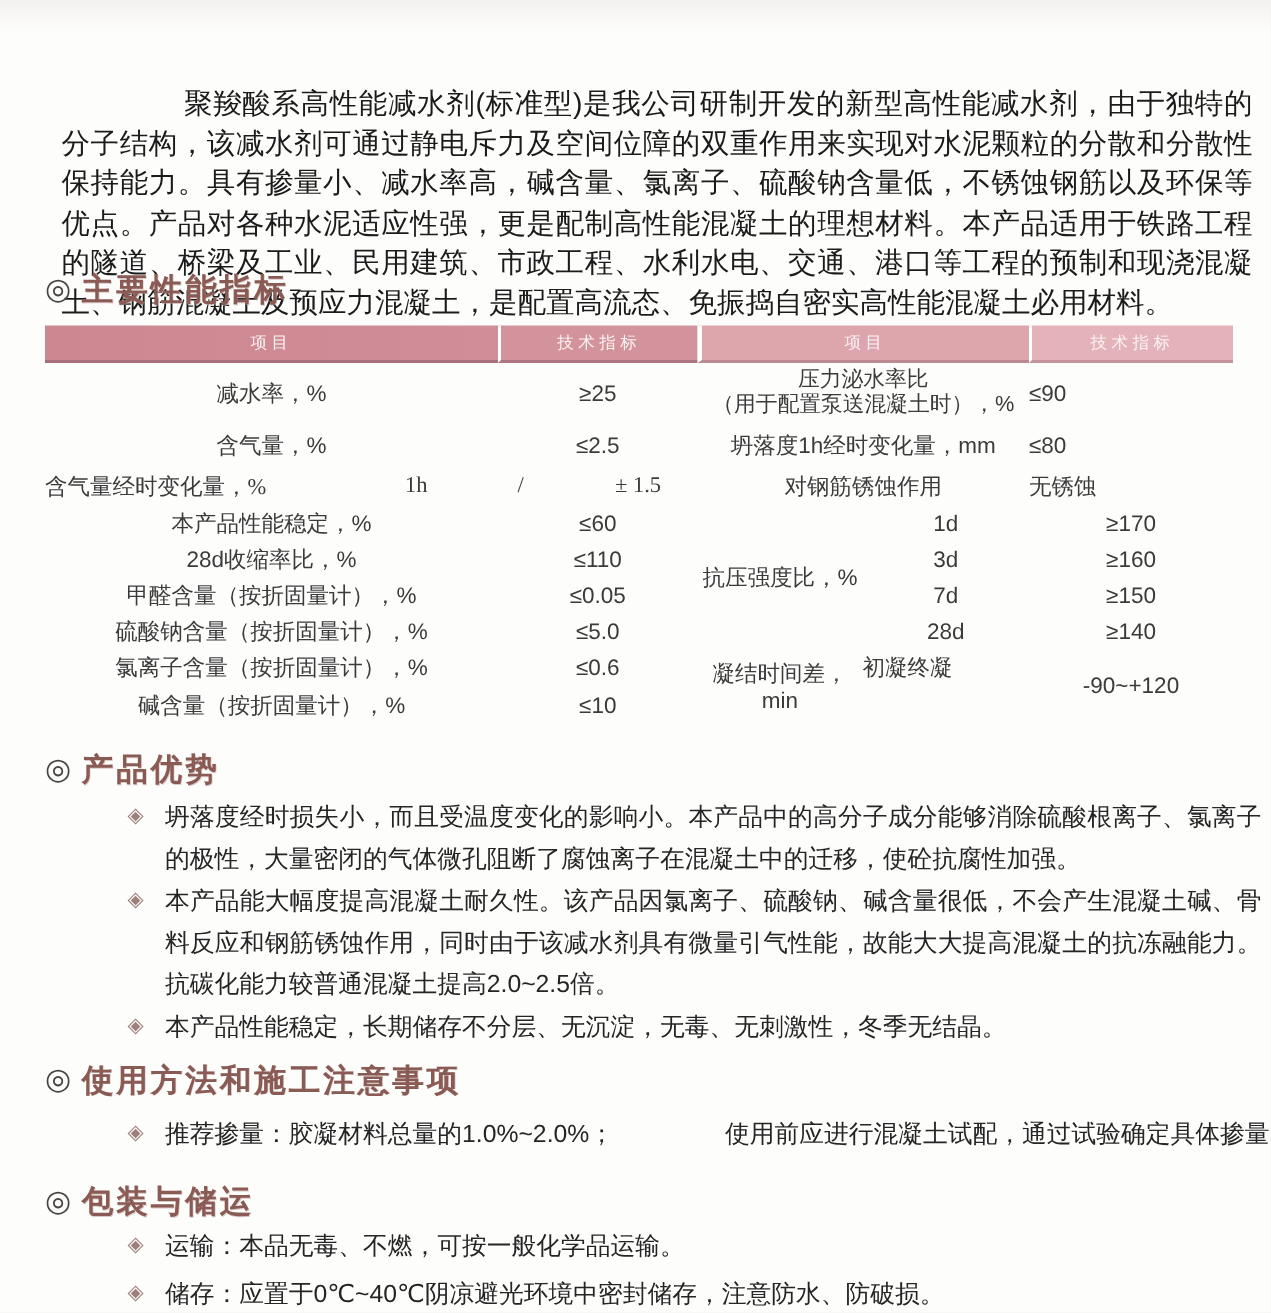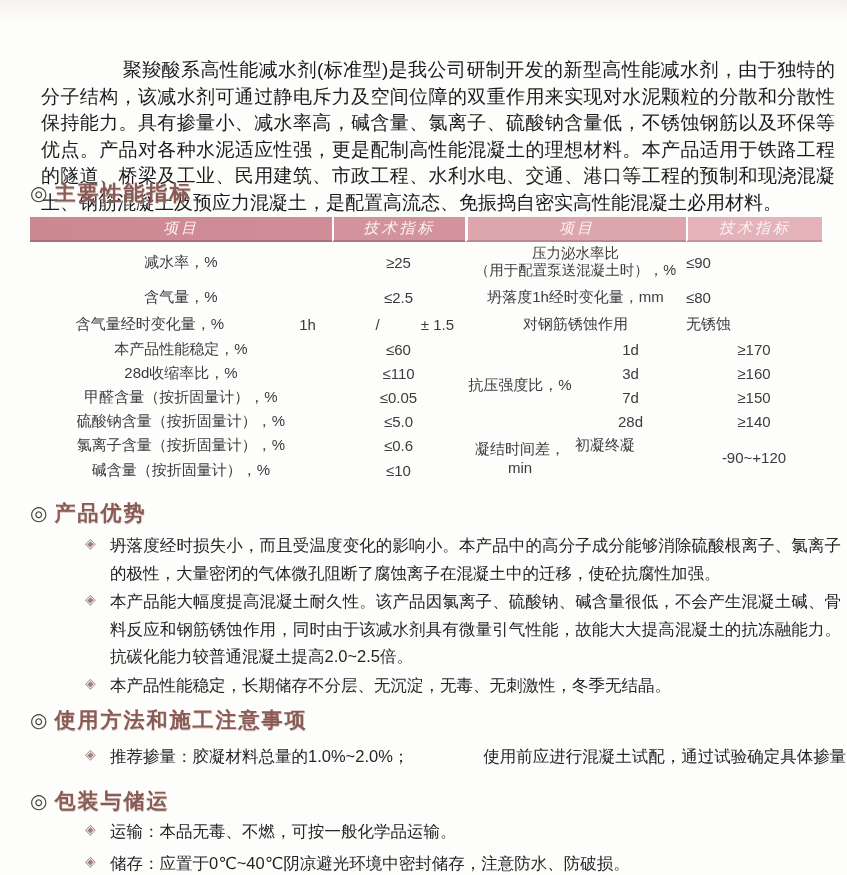--- a/index.html
+++ b/index.html
@@ -29,35 +29,35 @@
     text-shadow:0.5px 0.5px 0 rgba(190,160,155,.55);}
   #sec-performance{top:179px;}
   #sec-advantages{top:499px;}
   #sec-usage{top:706px;}
   #sec-packaging{top:787px;}
 
   
   .ptable{position:absolute;left:30px;top:217px;width:792px;font-size:15px;color:#3b3b3b;}
   .thead{display:flex;height:25px;}
   .th{box-sizing:border-box;display:flex;align-items:center;justify-content:center;
-      color:#fbf2f2;font-size:15px;letter-spacing:3px;font-style:italic;}
+      color:#fbf2f2;font-size:11px;letter-spacing:3px;}
   .th1{width:302px;background:linear-gradient(90deg,#cd8791,#d18e98);border-bottom:2px solid #a8707a;}
   .th2{width:133px;background:#d3939c;border-left:2px solid #fff;border-bottom:2px solid #ad767e;}
   .th3{width:221px;background:#ddа6;background:#dda6ad;border-left:3px solid #fff;border-bottom:2px solid #bb8990;}
   .th4{width:136px;background:#e4b3b9;border-left:2px solid #fff;border-bottom:2px solid #c3949a;}
   .tbody{display:flex;}
   .half-left{width:435px;}
   .half-right{width:357px;}
   .lrow,.rrow{display:flex;align-items:center;}
   .lcell{width:302px;text-align:center;}
   .lval{width:133px;text-align:center;}
   .rcell{width:221px;text-align:center;}
   .rval{width:136px;text-align:left;}
   .srow{display:grid;grid-template-columns:240px 75px 65px 55px;align-items:center;}
-  .srow span{text-align:center;}
+  .srow span{text-align:left;font-family:Liberation Serif, serif;}
   .two-line{line-height:17px;font-size:14.5px;}
   .group,.setgroup{display:flex;align-items:stretch;}
   .glabel{width:110px;display:flex;align-items:center;justify-content:center;text-align:center;}
   .gcol{width:111px;display:flex;flex-direction:column;}
   .gvcol{width:136px;display:flex;flex-direction:column;}
   .gcell{height:24px;display:flex;align-items:center;justify-content:center;}
   .setgroup .glabel{width:110px;}
   .setcol{width:111px;display:flex;}
   .setcell{height:24px;display:flex;align-items:center;justify-content:center;}
   .setval{width:136px;display:flex;align-items:center;justify-content:center;}

